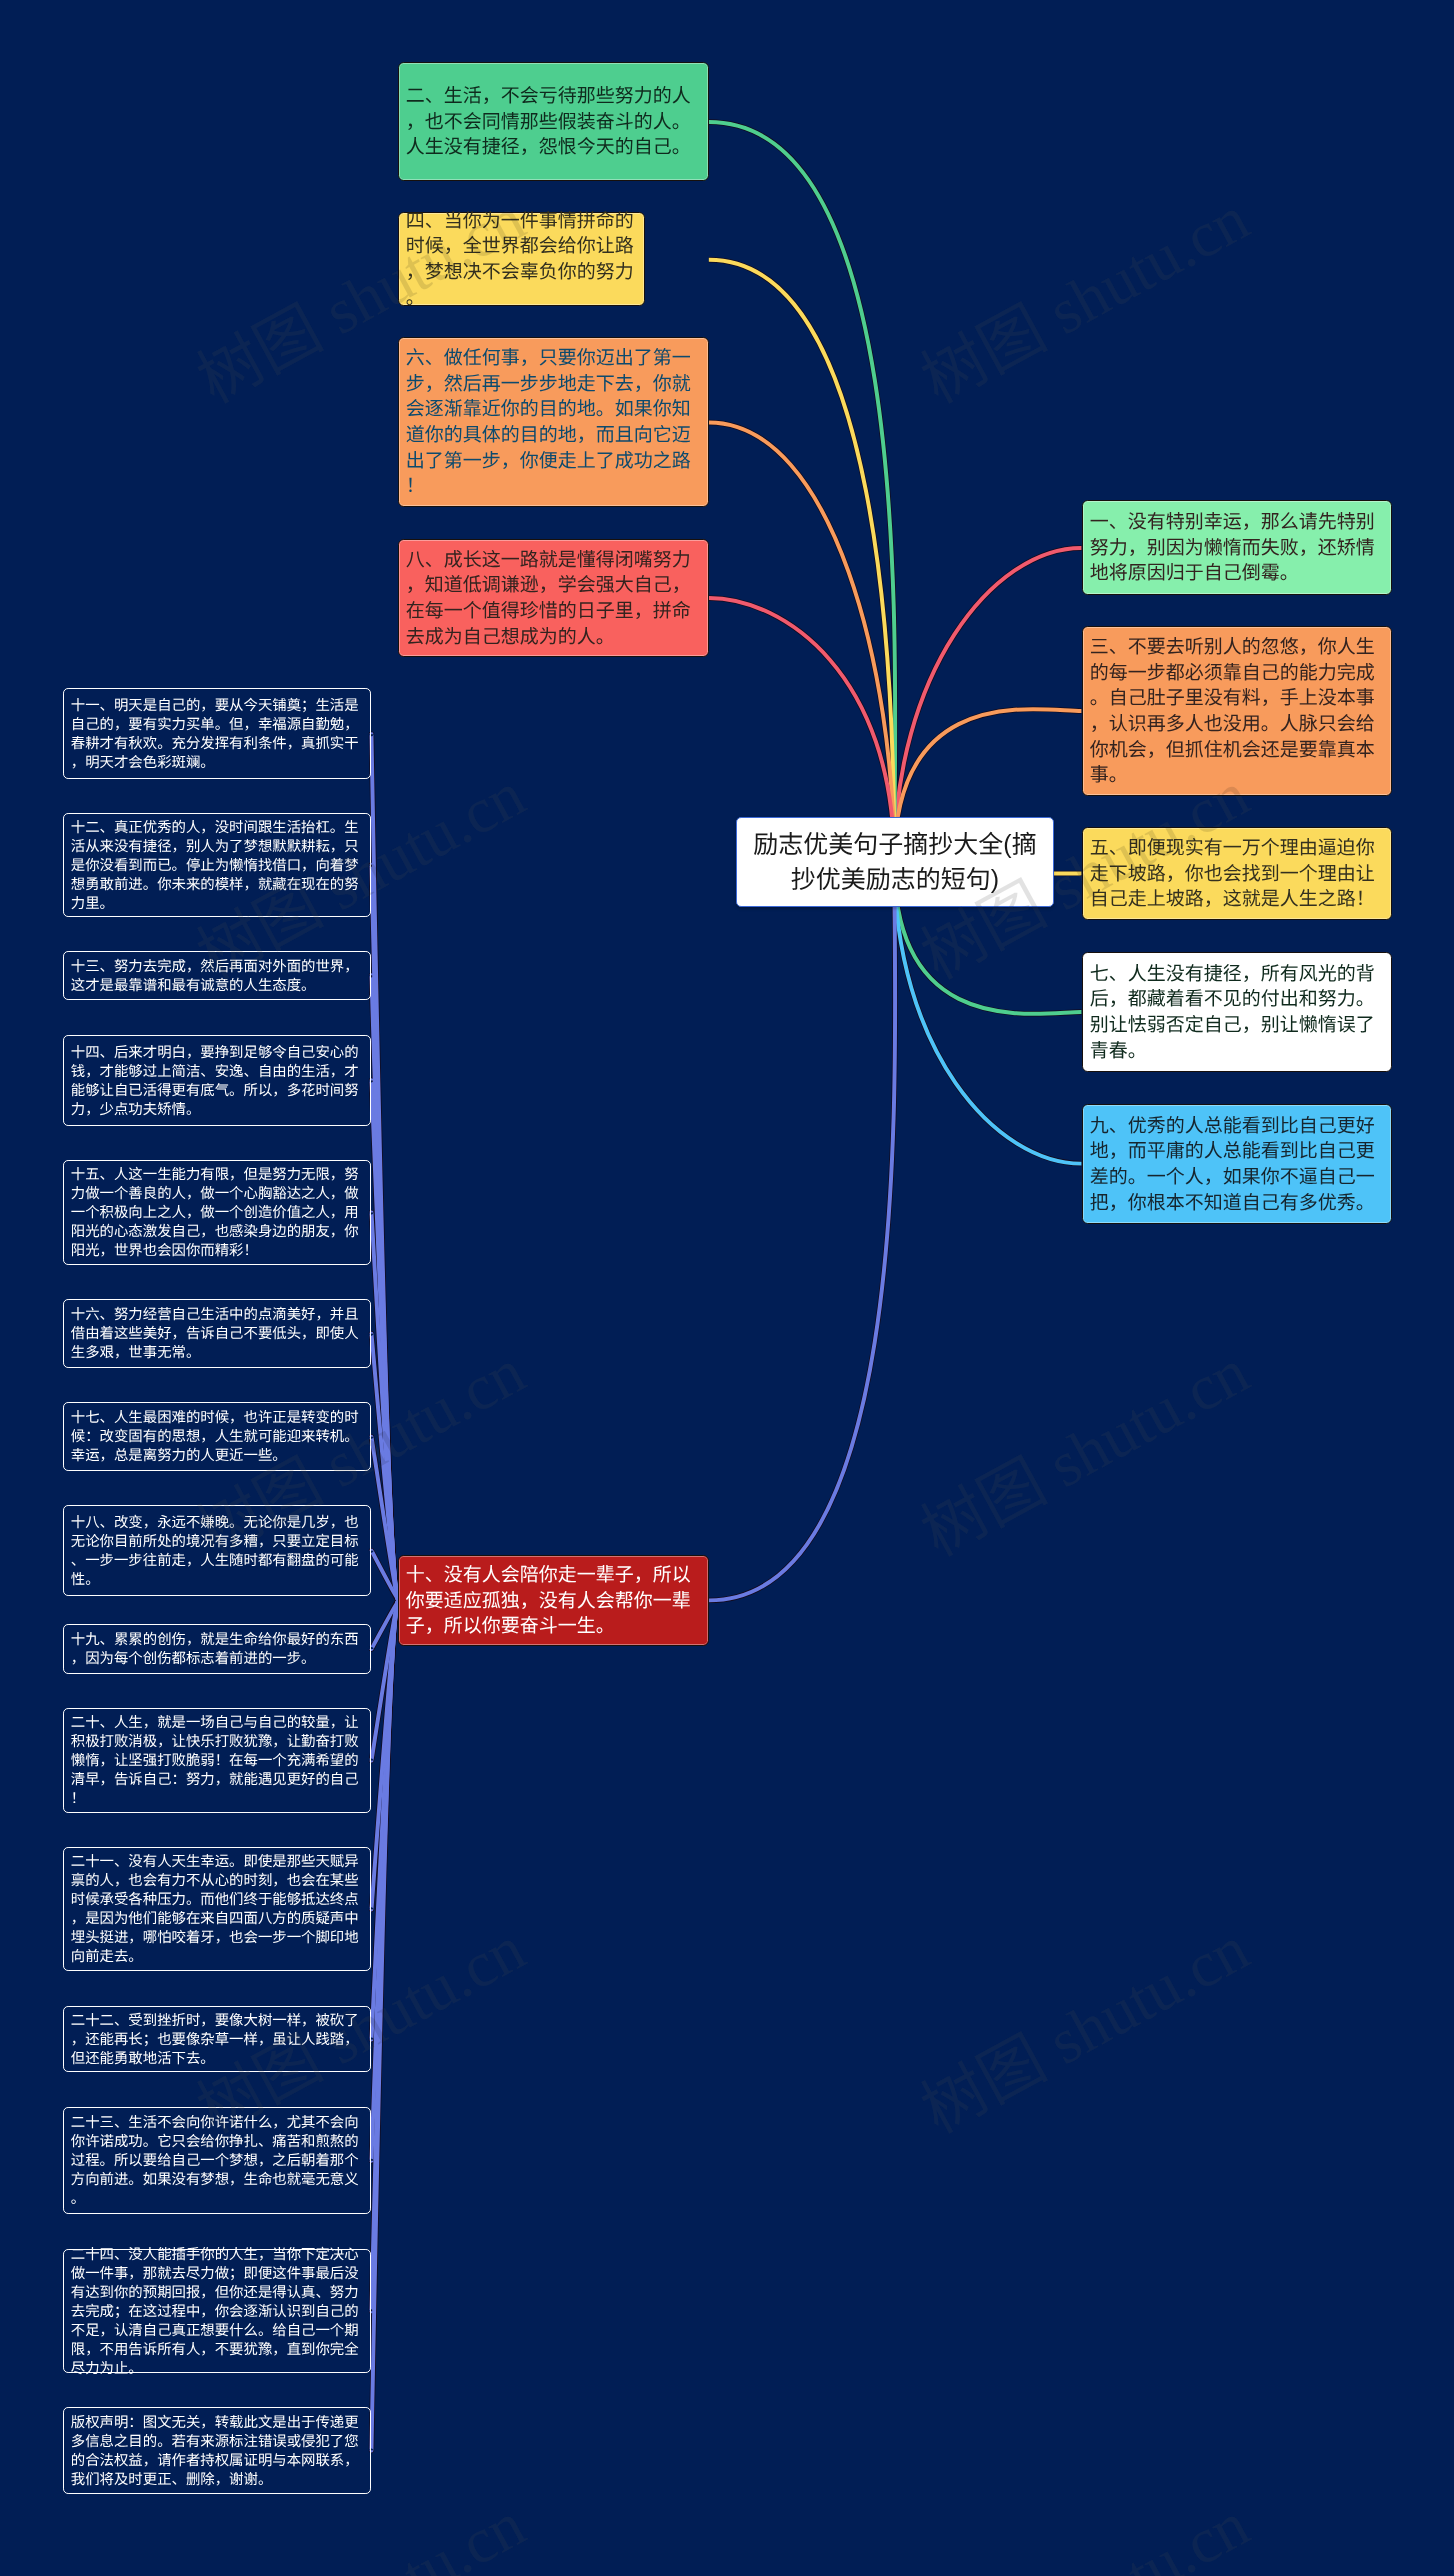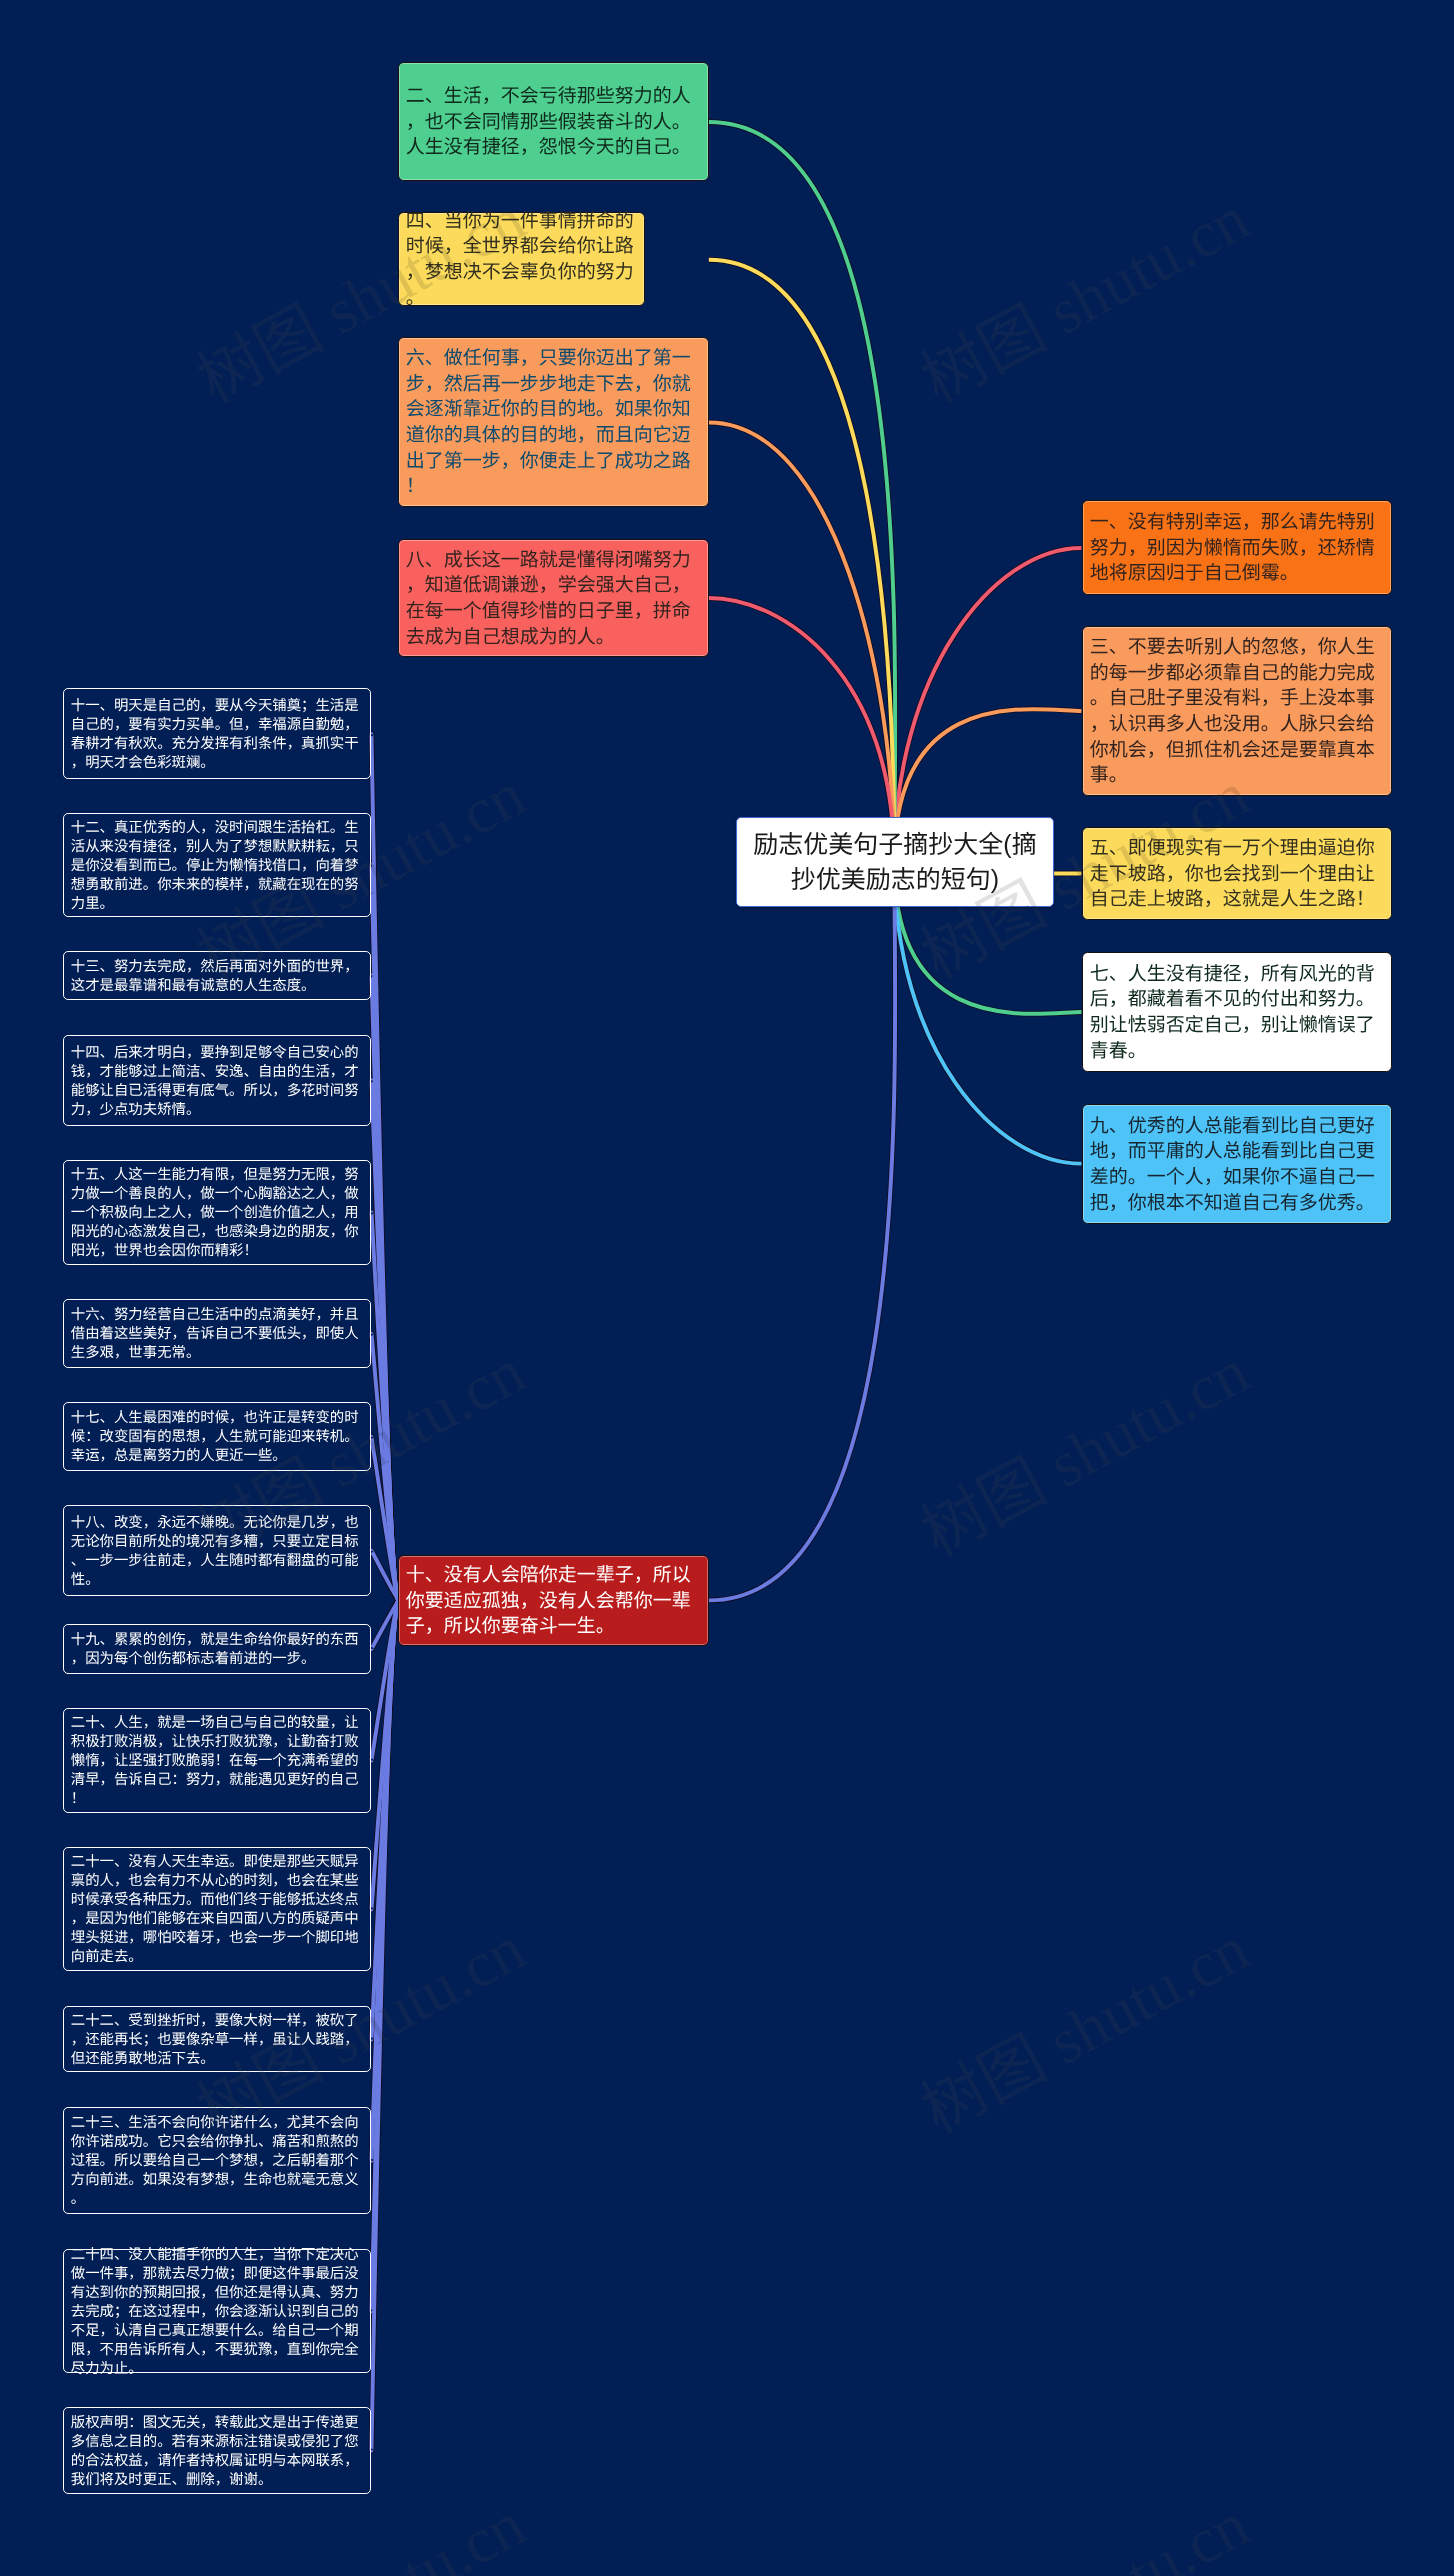--- a/index.html
+++ b/index.html
@@ -154,21 +154,21 @@
   </div>
   <div class="node sub" style="left:63px;top:2107px;width:308px;height:107px;">
     <span class="tx">二十三、生活不会向你许诺什么，尤其不会向你许诺成功。它只会给你挣扎、痛苦和煎熬的过程。所以要给自己一个梦想，之后朝着那个方向前进。如果没有梦想，生命也就毫无意义。</span>
   </div>
   <div class="node sub" style="left:63px;top:2249px;width:308px;height:124px;">
     <span class="tx">二十四、没人能插手你的人生，当你下定决心做一件事，那就去尽力做；即便这件事最后没有达到你的预期回报，但你还是得认真、努力去完成；在这过程中，你会逐渐认识到自己的不足，认清自己真正想要什么。给自己一个期限，不用告诉所有人，不要犹豫，直到你完全尽力为止。</span>
   </div>
   <div class="node sub" style="left:63px;top:2407px;width:308px;height:87px;">
     <span class="tx">版权声明：图文无关，转载此文是出于传递更多信息之目的。若有来源标注错误或侵犯了您的合法权益，请作者持权属证明与本网联系，我们将及时更正、删除，谢谢。</span>
   </div>
-  <div class="node branch" style="left:1082px;top:500px;width:310px;height:95px;background:#f97316;">
+  <div class="node branch" style="left:1082px;top:500px;width:310px;height:95px;background:#86efac;">
     <span class="tx" style="color:#33231F;">一、没有特别幸运，那么请先特别努力，别因为懒惰而失败，还矫情地将原因归于自己倒霉。</span>
   </div>
   <div class="node branch" style="left:398px;top:62px;width:311px;height:119px;background:#4ECE8F;">
     <span class="tx" style="color:#0F2A1D;">二、生活，不会亏待那些努力的人，也不会同情那些假装奋斗的人。人生没有捷径，怨恨今天的自己。</span>
   </div>
   <div class="node branch" style="left:1082px;top:626px;width:310px;height:170px;background:#F89B5C;">
     <span class="tx" style="color:#33231F;">三、不要去听别人的忽悠，你人生的每一步都必须靠自己的能力完成。自己肚子里没有料，手上没本事，认识再多人也没用。人脉只会给你机会，但抓住机会还是要靠真本事。</span>
   </div>
   <div class="node branch" style="left:398px;top:212px;width:247px;height:94px;background:#FBDA5C;">
     <span class="tx" style="color:#33301F;">四、当你为一件事情拼命的时候，全世界都会给你让路，梦想决不会辜负你的努力。</span>

